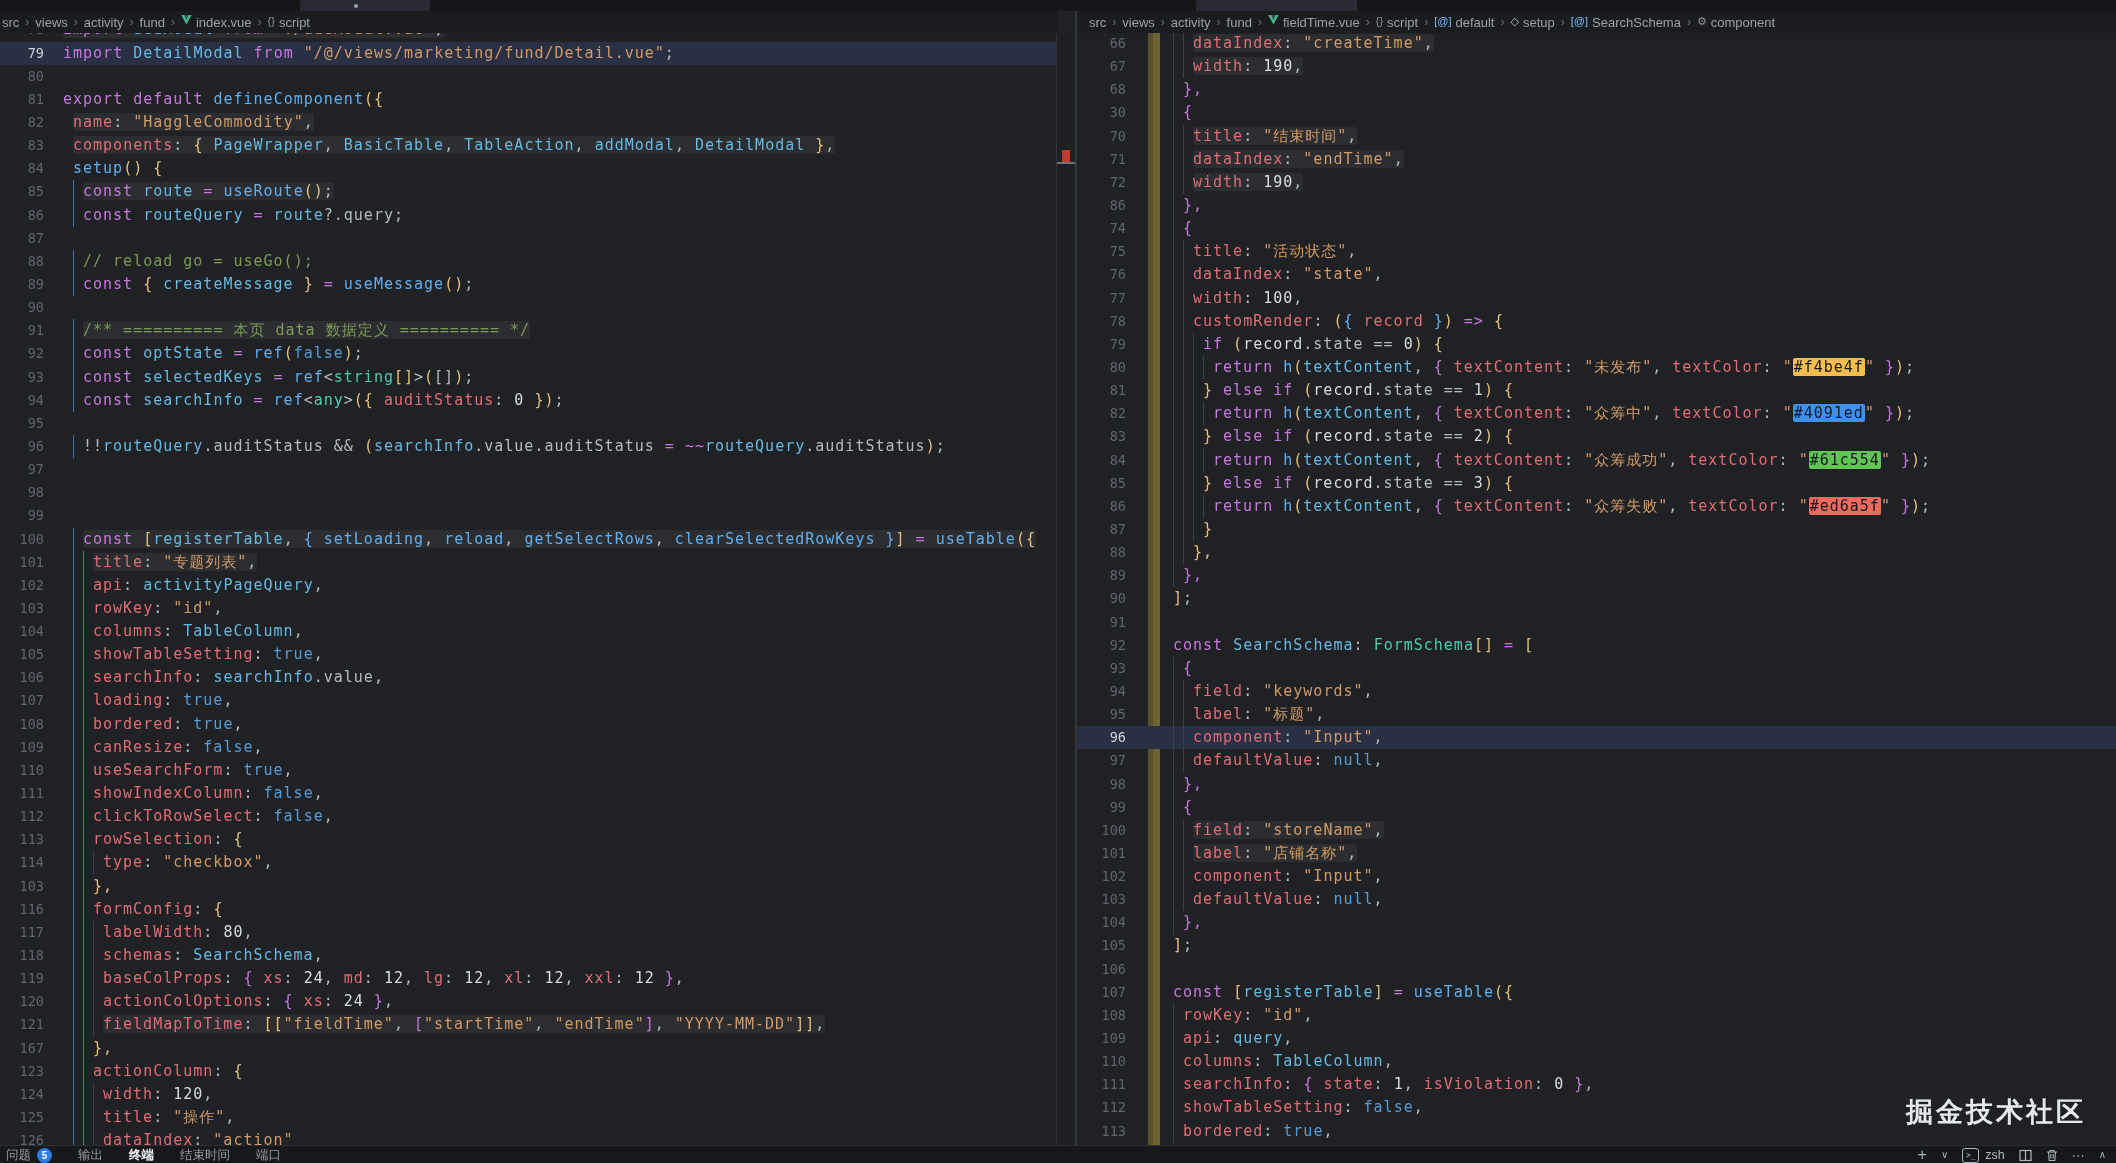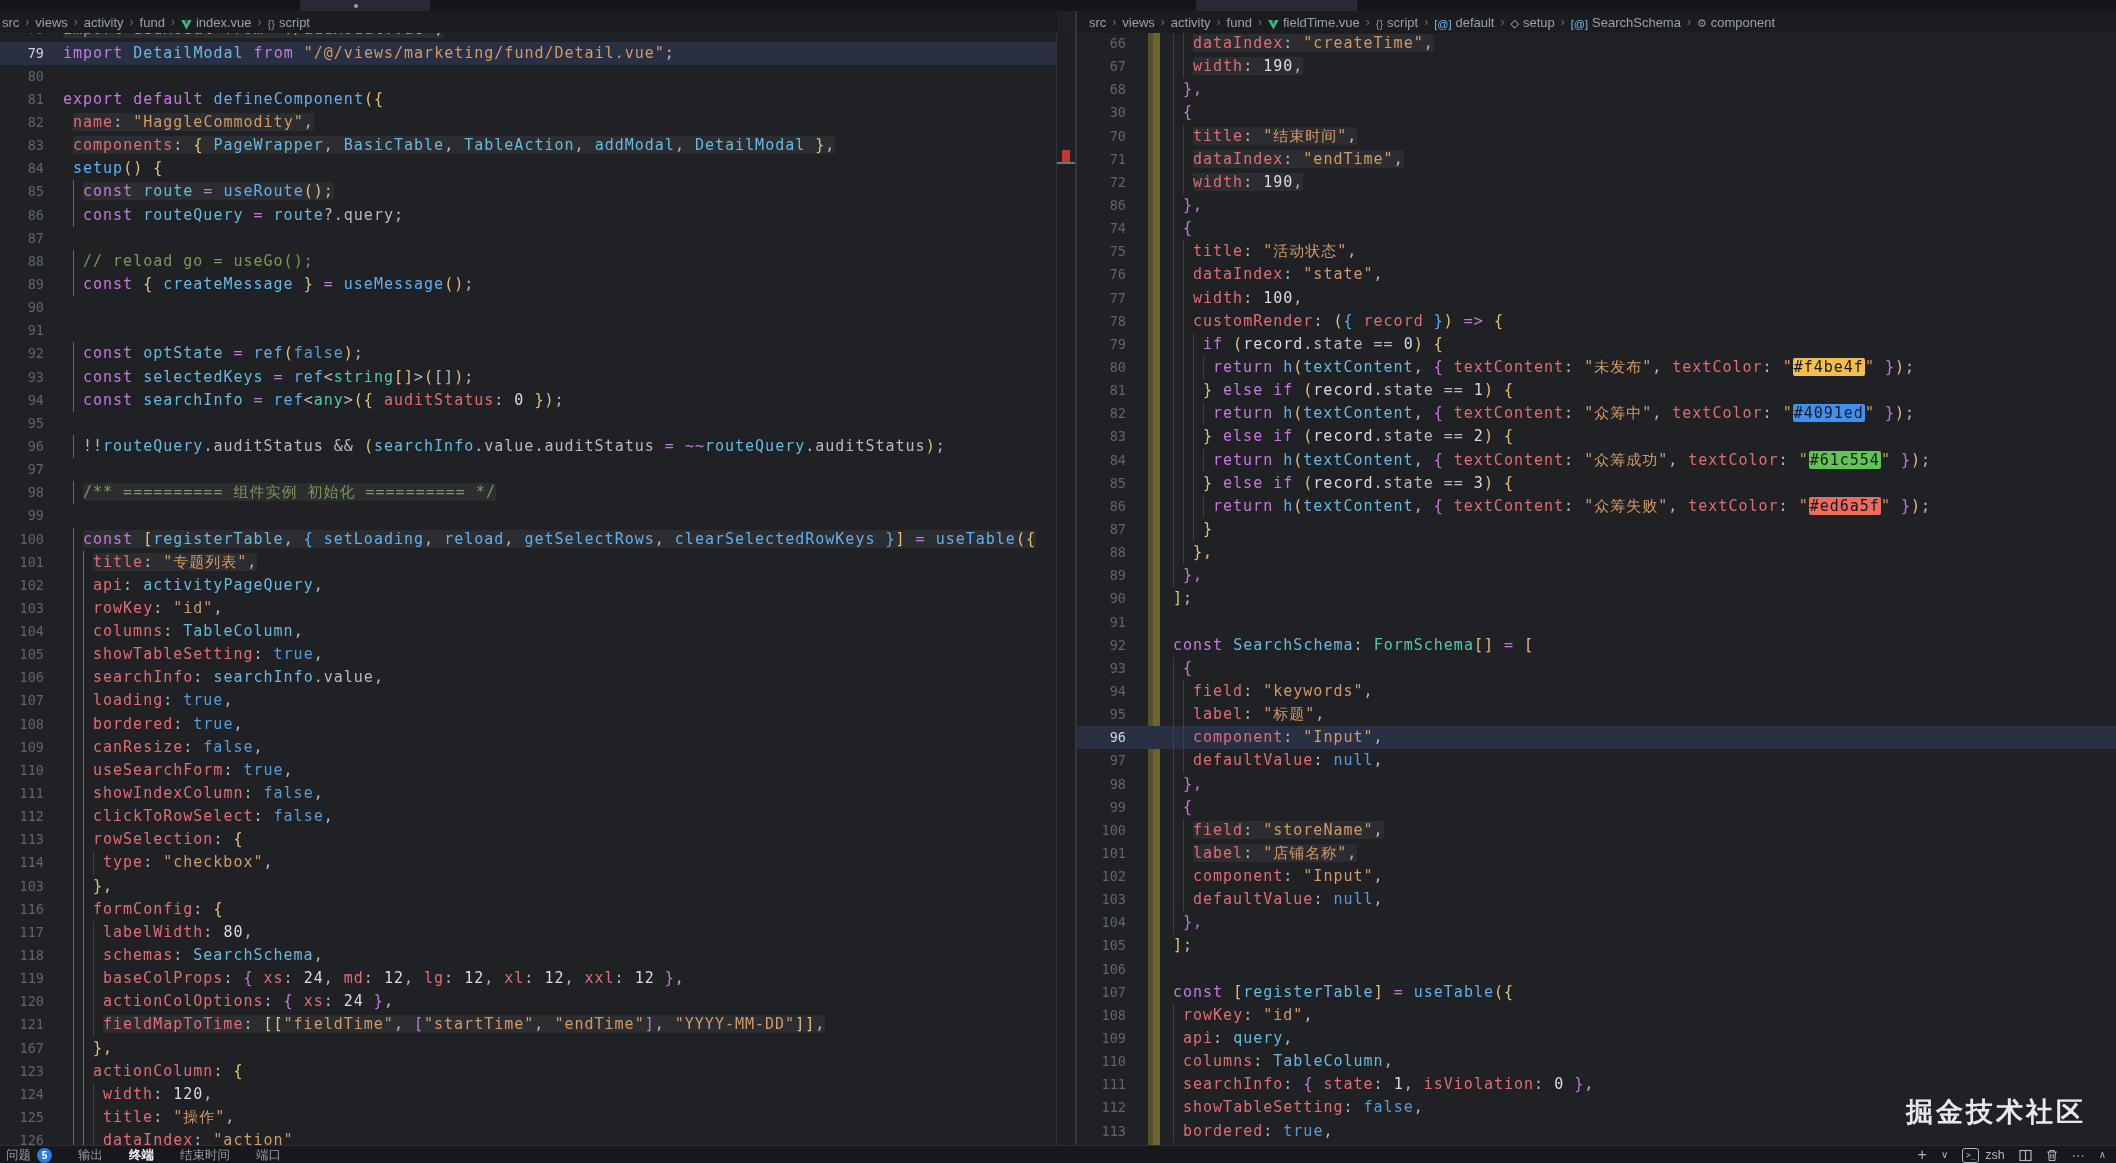--- a/index.html
+++ b/index.html
@@ -9,21 +9,21 @@
   #tabstrip{position:absolute;left:0;top:0;width:2116px;height:11px;background:#151619;}
   .active-tab{position:absolute;top:0;height:11px;background:#2a2a35;}
   #tab-left{left:300px;width:130px;}
   #tab-right{left:1196px;width:161px;}
   .tab-dot{position:absolute;top:4px;width:4px;height:4px;border-radius:50%;background:#9aa0a8;}
   
   .breadcrumb-bar{position:absolute;top:11px;height:22px;background:#1a1c1f;display:flex;align-items:center;
                   font-size:13px;color:#9aa1a9;white-space:nowrap;overflow:hidden;}
   #crumbs-left{left:0;width:1056px;padding-left:2px;}
   #crumbs-right{left:1077px;width:1039px;padding-left:12px;}
-  .crumb{display:inline-flex;align-items:flex-end;gap:4px;cursor:pointer;}
+  .crumb{display:inline-flex;align-items:flex-start;gap:4px;cursor:pointer;}
   .crumb-sep{margin:0 6px;color:#6d737b;font-size:12px;}
   .vue-icon{position:relative;display:inline-block;width:11px;height:10px;
             clip-path:polygon(0 0,100% 0,50% 100%);background:#41b883;}
   .vue-icon::after{content:"";position:absolute;left:28%;top:0;width:44%;height:52%;
             clip-path:polygon(0 0,100% 0,50% 100%);background:#34495e;}
   .sym{font-size:11px;color:#8a9199;}
   .sym.blue{color:#75beff;}
   .sym.purple{color:#c5cad1;}
   
   .pane{position:absolute;top:33px;height:1112px;overflow:hidden;background:#202124;}
@@ -161,28 +161,28 @@
         <div class="line"><span class="gutter" style="left: 0px; width: 44px;">81</span><span class="content" style="left: 63px; padding-left: 0px;"><span class="tok-wrap"><span style="color: rgb(198, 120, 221);">export</span><span style="color: rgb(180, 186, 194);"> </span><span style="color: rgb(198, 120, 221);">default</span><span style="color: rgb(180, 186, 194);"> </span><span style="color: rgb(97, 175, 239);">defineComponent</span><span style="color: rgb(229, 192, 123);">({</span></span></span></div>
         <div class="line"><span class="gutter" style="left: 0px; width: 44px;">82</span><span class="content" style="left: 63px; padding-left: 10px;"><span class="tok-wrap hl"><span style="color: rgb(224, 108, 117);">name</span><span style="color: rgb(180, 186, 194);">: </span><span style="color: rgb(209, 154, 102);">"HaggleCommodity"</span><span style="color: rgb(180, 186, 194);">,</span></span></span></div>
         <div class="line"><span class="gutter" style="left: 0px; width: 44px;">83</span><span class="content" style="left: 63px; padding-left: 10px;"><span class="tok-wrap hl"><span style="color: rgb(224, 108, 117);">components</span><span style="color: rgb(180, 186, 194);">: </span><span style="color: rgb(229, 192, 123);">{ </span><span style="color: rgb(102, 185, 224);">PageWrapper</span><span style="color: rgb(180, 186, 194);">, </span><span style="color: rgb(102, 185, 224);">BasicTable</span><span style="color: rgb(180, 186, 194);">, </span><span style="color: rgb(102, 185, 224);">TableAction</span><span style="color: rgb(180, 186, 194);">, </span><span style="color: rgb(102, 185, 224);">addModal</span><span style="color: rgb(180, 186, 194);">, </span><span style="color: rgb(102, 185, 224);">DetailModal</span><span style="color: rgb(229, 192, 123);"> }</span><span style="color: rgb(180, 186, 194);">,</span></span></span></div>
         <div class="line"><span class="gutter" style="left: 0px; width: 44px;">84</span><span class="content" style="left: 63px; padding-left: 10px;"><span class="tok-wrap"><span style="color: rgb(97, 175, 239);">setup</span><span style="color: rgb(229, 192, 123);">() {</span></span></span></div>
         <div class="line"><span class="gutter" style="left: 0px; width: 44px;">85</span><span class="content" style="left: 63px; padding-left: 20px;"><span class="guide" style="left: 10px; background: rgb(63, 109, 168);"></span><span class="tok-wrap hl"><span style="color: rgb(198, 120, 221);">const </span><span style="color: rgb(102, 185, 224);">route</span><span style="color: rgb(198, 120, 221);"> = </span><span style="color: rgb(97, 175, 239);">useRoute</span><span style="color: rgb(229, 192, 123);">()</span><span style="color: rgb(180, 186, 194);">;</span></span></span></div>
         <div class="line"><span class="gutter" style="left: 0px; width: 44px;">86</span><span class="content" style="left: 63px; padding-left: 20px;"><span class="guide" style="left: 10px; background: rgb(63, 109, 168);"></span><span class="tok-wrap"><span style="color: rgb(198, 120, 221);">const </span><span style="color: rgb(102, 185, 224);">routeQuery</span><span style="color: rgb(198, 120, 221);"> = </span><span style="color: rgb(102, 185, 224);">route</span><span style="color: rgb(180, 186, 194);">?.</span><span style="color: rgb(180, 186, 194);">query</span><span style="color: rgb(180, 186, 194);">;</span></span></span></div>
         <div class="line"><span class="gutter" style="left: 0px; width: 44px;">87</span><span class="content" style="left: 63px; padding-left: 20px;"><span class="guide" style="left: 10px; background: rgb(63, 109, 168);"></span><span class="tok-wrap"></span></span></div>
         <div class="line"><span class="gutter" style="left: 0px; width: 44px;">88</span><span class="content" style="left: 63px; padding-left: 20px;"><span class="guide" style="left: 10px; background: rgb(63, 109, 168);"></span><span class="tok-wrap"><span style="color: rgb(122, 154, 85);">// reload go = useGo();</span></span></span></div>
         <div class="line"><span class="gutter" style="left: 0px; width: 44px;">89</span><span class="content" style="left: 63px; padding-left: 20px;"><span class="guide" style="left: 10px; background: rgb(63, 109, 168);"></span><span class="tok-wrap"><span style="color: rgb(198, 120, 221);">const </span><span style="color: rgb(229, 192, 123);">{ </span><span style="color: rgb(102, 185, 224);">createMessage</span><span style="color: rgb(229, 192, 123);"> }</span><span style="color: rgb(198, 120, 221);"> = </span><span style="color: rgb(97, 175, 239);">useMessage</span><span style="color: rgb(229, 192, 123);">()</span><span style="color: rgb(180, 186, 194);">;</span></span></span></div>
         <div class="line"><span class="gutter" style="left: 0px; width: 44px;">90</span><span class="content" style="left: 63px; padding-left: 20px;"><span class="guide" style="left: 10px; background: rgb(63, 109, 168);"></span><span class="tok-wrap"></span></span></div>
-        <div class="line"><span class="gutter" style="left: 0px; width: 44px;">91</span></div>
+        <div class="line"><span class="gutter" style="left: 0px; width: 44px;">91</span><span class="content" style="left: 63px; padding-left: 20px;"><span class="guide" style="left: 10px; background: rgb(63, 109, 168);"></span><span class="tok-wrap hl"><span style="color: rgb(122, 154, 85);">/** ========== 本页 data 数据定义 ========== */</span></span></span></div>
         <div class="line"><span class="gutter" style="left: 0px; width: 44px;">92</span><span class="content" style="left: 63px; padding-left: 20px;"><span class="guide" style="left: 10px; background: rgb(63, 109, 168);"></span><span class="tok-wrap"><span style="color: rgb(198, 120, 221);">const </span><span style="color: rgb(102, 185, 224);">optState</span><span style="color: rgb(198, 120, 221);"> = </span><span style="color: rgb(97, 175, 239);">ref</span><span style="color: rgb(229, 192, 123);">(</span><span style="color: rgb(86, 156, 214);">false</span><span style="color: rgb(229, 192, 123);">)</span><span style="color: rgb(180, 186, 194);">;</span></span></span></div>
         <div class="line"><span class="gutter" style="left: 0px; width: 44px;">93</span><span class="content" style="left: 63px; padding-left: 20px;"><span class="guide" style="left: 10px; background: rgb(63, 109, 168);"></span><span class="tok-wrap"><span style="color: rgb(198, 120, 221);">const </span><span style="color: rgb(102, 185, 224);">selectedKeys</span><span style="color: rgb(198, 120, 221);"> = </span><span style="color: rgb(97, 175, 239);">ref</span><span style="color: rgb(180, 186, 194);">&lt;</span><span style="color: rgb(78, 201, 176);">string</span><span style="color: rgb(229, 192, 123);">[]</span><span style="color: rgb(180, 186, 194);">&gt;</span><span style="color: rgb(229, 192, 123);">(</span><span style="color: rgb(180, 186, 194);">[]</span><span style="color: rgb(229, 192, 123);">)</span><span style="color: rgb(180, 186, 194);">;</span></span></span></div>
         <div class="line"><span class="gutter" style="left: 0px; width: 44px;">94</span><span class="content" style="left: 63px; padding-left: 20px;"><span class="guide" style="left: 10px; background: rgb(63, 109, 168);"></span><span class="tok-wrap"><span style="color: rgb(198, 120, 221);">const </span><span style="color: rgb(102, 185, 224);">searchInfo</span><span style="color: rgb(198, 120, 221);"> = </span><span style="color: rgb(97, 175, 239);">ref</span><span style="color: rgb(180, 186, 194);">&lt;</span><span style="color: rgb(78, 201, 176);">any</span><span style="color: rgb(180, 186, 194);">&gt;</span><span style="color: rgb(229, 192, 123);">({ </span><span style="color: rgb(224, 108, 117);">auditStatus</span><span style="color: rgb(180, 186, 194);">: </span><span style="color: rgb(216, 220, 226);">0</span><span style="color: rgb(229, 192, 123);"> })</span><span style="color: rgb(180, 186, 194);">;</span></span></span></div>
         <div class="line"><span class="gutter" style="left: 0px; width: 44px;">95</span><span class="content" style="left: 63px; padding-left: 20px;"><span class="guide" style="left: 10px; background: rgb(63, 109, 168);"></span><span class="tok-wrap"></span></span></div>
         <div class="line"><span class="gutter" style="left: 0px; width: 44px;">96</span><span class="content" style="left: 63px; padding-left: 20px;"><span class="guide" style="left: 10px; background: rgb(63, 109, 168);"></span><span class="tok-wrap"><span style="color: rgb(180, 186, 194);">!!</span><span style="color: rgb(102, 185, 224);">routeQuery</span><span style="color: rgb(180, 186, 194);">.</span><span style="color: rgb(180, 186, 194);">auditStatus</span><span style="color: rgb(180, 186, 194);"> &amp;&amp; </span><span style="color: rgb(229, 192, 123);">(</span><span style="color: rgb(102, 185, 224);">searchInfo</span><span style="color: rgb(180, 186, 194);">.value.</span><span style="color: rgb(180, 186, 194);">auditStatus</span><span style="color: rgb(198, 120, 221);"> = </span><span style="color: rgb(198, 120, 221);">~~</span><span style="color: rgb(102, 185, 224);">routeQuery</span><span style="color: rgb(180, 186, 194);">.</span><span style="color: rgb(180, 186, 194);">auditStatus</span><span style="color: rgb(229, 192, 123);">)</span><span style="color: rgb(180, 186, 194);">;</span></span></span></div>
         <div class="line"><span class="gutter" style="left: 0px; width: 44px;">97</span><span class="content" style="left: 63px; padding-left: 20px;"><span class="guide" style="left: 10px; background: rgb(63, 109, 168);"></span><span class="tok-wrap"></span></span></div>
-        <div class="line"><span class="gutter" style="left: 0px; width: 44px;">98</span><span class="content" style="left: 63px; padding-left: 20px;"><span class="guide" style="left: 10px; background: rgb(63, 109, 168);"></span><span class="tok-wrap hl"><span style="color: rgb(122, 154, 85);">/** ========== 组件实例 初始化 ========== */</span></span></span></div>
+        <div class="line"><span class="gutter" style="left: 0px; width: 44px;">98</span></div>
         <div class="line"><span class="gutter" style="left: 0px; width: 44px;">99</span><span class="content" style="left: 63px; padding-left: 20px;"><span class="guide" style="left: 10px; background: rgb(63, 109, 168);"></span><span class="tok-wrap"></span></span></div>
         <div class="line"><span class="gutter" style="left: 0px; width: 44px;">100</span><span class="content" style="left: 63px; padding-left: 20px;"><span class="guide" style="left: 10px; background: rgb(63, 109, 168);"></span><span class="tok-wrap hl"><span style="color: rgb(198, 120, 221);">const </span><span style="color: rgb(229, 192, 123);">[</span><span style="color: rgb(102, 185, 224);">registerTable</span><span style="color: rgb(180, 186, 194);">, </span><span style="color: rgb(97, 175, 239);">{ </span><span style="color: rgb(97, 175, 239);">setLoading</span><span style="color: rgb(180, 186, 194);">, </span><span style="color: rgb(97, 175, 239);">reload</span><span style="color: rgb(180, 186, 194);">, </span><span style="color: rgb(97, 175, 239);">getSelectRows</span><span style="color: rgb(180, 186, 194);">, </span><span style="color: rgb(97, 175, 239);">clearSelectedRowKeys</span><span style="color: rgb(97, 175, 239);"> }</span><span style="color: rgb(229, 192, 123);">]</span><span style="color: rgb(198, 120, 221);"> = </span><span style="color: rgb(97, 175, 239);">useTable</span><span style="color: rgb(229, 192, 123);">({</span></span></span></div>
         <div class="line"><span class="gutter" style="left: 0px; width: 44px;">101</span><span class="content" style="left: 63px; padding-left: 30px;"><span class="guide" style="left: 10px; background: rgb(63, 109, 168);"></span><span class="guide" style="left: 20px; background: rgb(162, 84, 77);"></span><span class="tok-wrap hl"><span style="color: rgb(224, 108, 117);">title</span><span style="color: rgb(180, 186, 194);">: </span><span style="color: rgb(209, 154, 102);">"专题列表"</span><span style="color: rgb(180, 186, 194);">,</span></span></span></div>
         <div class="line"><span class="gutter" style="left: 0px; width: 44px;">102</span><span class="content" style="left: 63px; padding-left: 30px;"><span class="guide" style="left: 10px; background: rgb(63, 109, 168);"></span><span class="guide" style="left: 20px; background: rgb(162, 84, 77);"></span><span class="tok-wrap"><span style="color: rgb(224, 108, 117);">api</span><span style="color: rgb(180, 186, 194);">: </span><span style="color: rgb(102, 185, 224);">activityPageQuery</span><span style="color: rgb(180, 186, 194);">,</span></span></span></div>
         <div class="line"><span class="gutter" style="left: 0px; width: 44px;">103</span><span class="content" style="left: 63px; padding-left: 30px;"><span class="guide" style="left: 10px; background: rgb(63, 109, 168);"></span><span class="guide" style="left: 20px; background: rgb(162, 84, 77);"></span><span class="tok-wrap"><span style="color: rgb(224, 108, 117);">rowKey</span><span style="color: rgb(180, 186, 194);">: </span><span style="color: rgb(209, 154, 102);">"id"</span><span style="color: rgb(180, 186, 194);">,</span></span></span></div>
         <div class="line"><span class="gutter" style="left: 0px; width: 44px;">104</span><span class="content" style="left: 63px; padding-left: 30px;"><span class="guide" style="left: 10px; background: rgb(63, 109, 168);"></span><span class="guide" style="left: 20px; background: rgb(162, 84, 77);"></span><span class="tok-wrap"><span style="color: rgb(224, 108, 117);">columns</span><span style="color: rgb(180, 186, 194);">: </span><span style="color: rgb(102, 185, 224);">TableColumn</span><span style="color: rgb(180, 186, 194);">,</span></span></span></div>
         <div class="line"><span class="gutter" style="left: 0px; width: 44px;">105</span><span class="content" style="left: 63px; padding-left: 30px;"><span class="guide" style="left: 10px; background: rgb(63, 109, 168);"></span><span class="guide" style="left: 20px; background: rgb(162, 84, 77);"></span><span class="tok-wrap"><span style="color: rgb(224, 108, 117);">showTableSetting</span><span style="color: rgb(180, 186, 194);">: </span><span style="color: rgb(86, 156, 214);">true</span><span style="color: rgb(180, 186, 194);">,</span></span></span></div>
         <div class="line"><span class="gutter" style="left: 0px; width: 44px;">106</span><span class="content" style="left: 63px; padding-left: 30px;"><span class="guide" style="left: 10px; background: rgb(63, 109, 168);"></span><span class="guide" style="left: 20px; background: rgb(162, 84, 77);"></span><span class="tok-wrap"><span style="color: rgb(224, 108, 117);">searchInfo</span><span style="color: rgb(180, 186, 194);">: </span><span style="color: rgb(102, 185, 224);">searchInfo</span><span style="color: rgb(180, 186, 194);">.value</span><span style="color: rgb(180, 186, 194);">,</span></span></span></div>
         <div class="line"><span class="gutter" style="left: 0px; width: 44px;">107</span><span class="content" style="left: 63px; padding-left: 30px;"><span class="guide" style="left: 10px; background: rgb(63, 109, 168);"></span><span class="guide" style="left: 20px; background: rgb(162, 84, 77);"></span><span class="tok-wrap"><span style="color: rgb(224, 108, 117);">loading</span><span style="color: rgb(180, 186, 194);">: </span><span style="color: rgb(86, 156, 214);">true</span><span style="color: rgb(180, 186, 194);">,</span></span></span></div>
         <div class="line"><span class="gutter" style="left: 0px; width: 44px;">108</span><span class="content" style="left: 63px; padding-left: 30px;"><span class="guide" style="left: 10px; background: rgb(63, 109, 168);"></span><span class="guide" style="left: 20px; background: rgb(162, 84, 77);"></span><span class="tok-wrap"><span style="color: rgb(224, 108, 117);">bordered</span><span style="color: rgb(180, 186, 194);">: </span><span style="color: rgb(86, 156, 214);">true</span><span style="color: rgb(180, 186, 194);">,</span></span></span></div>

